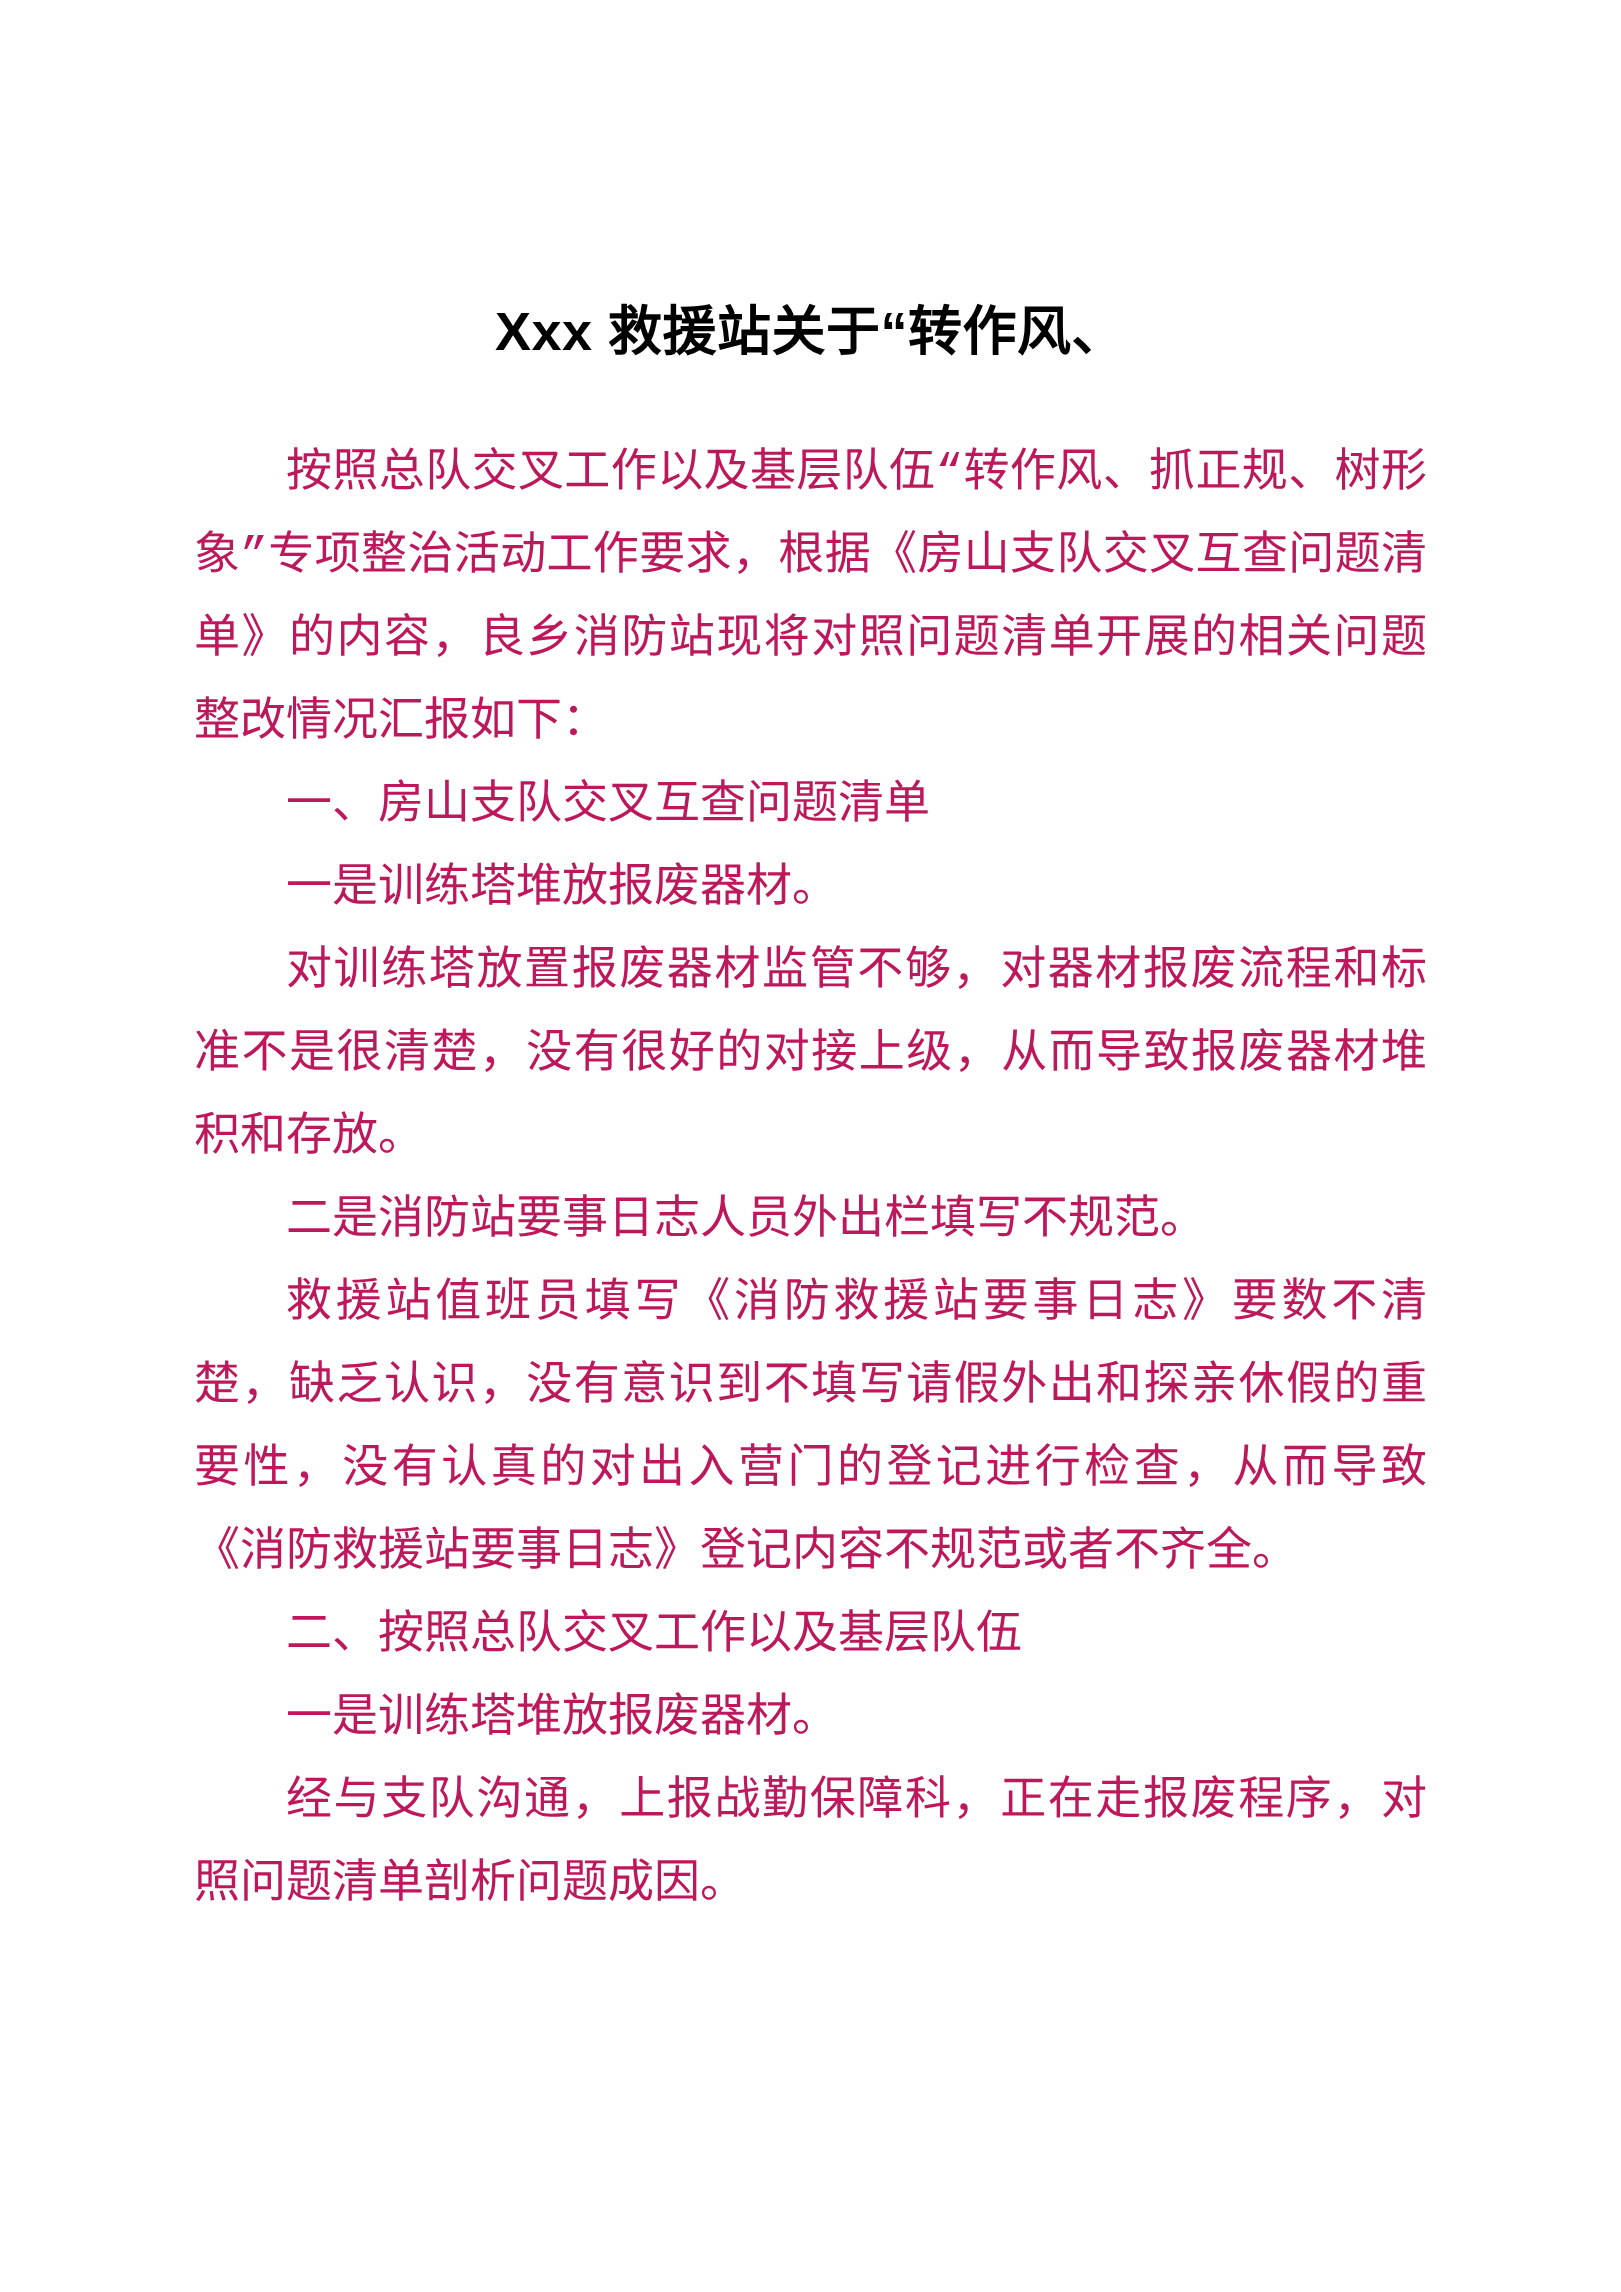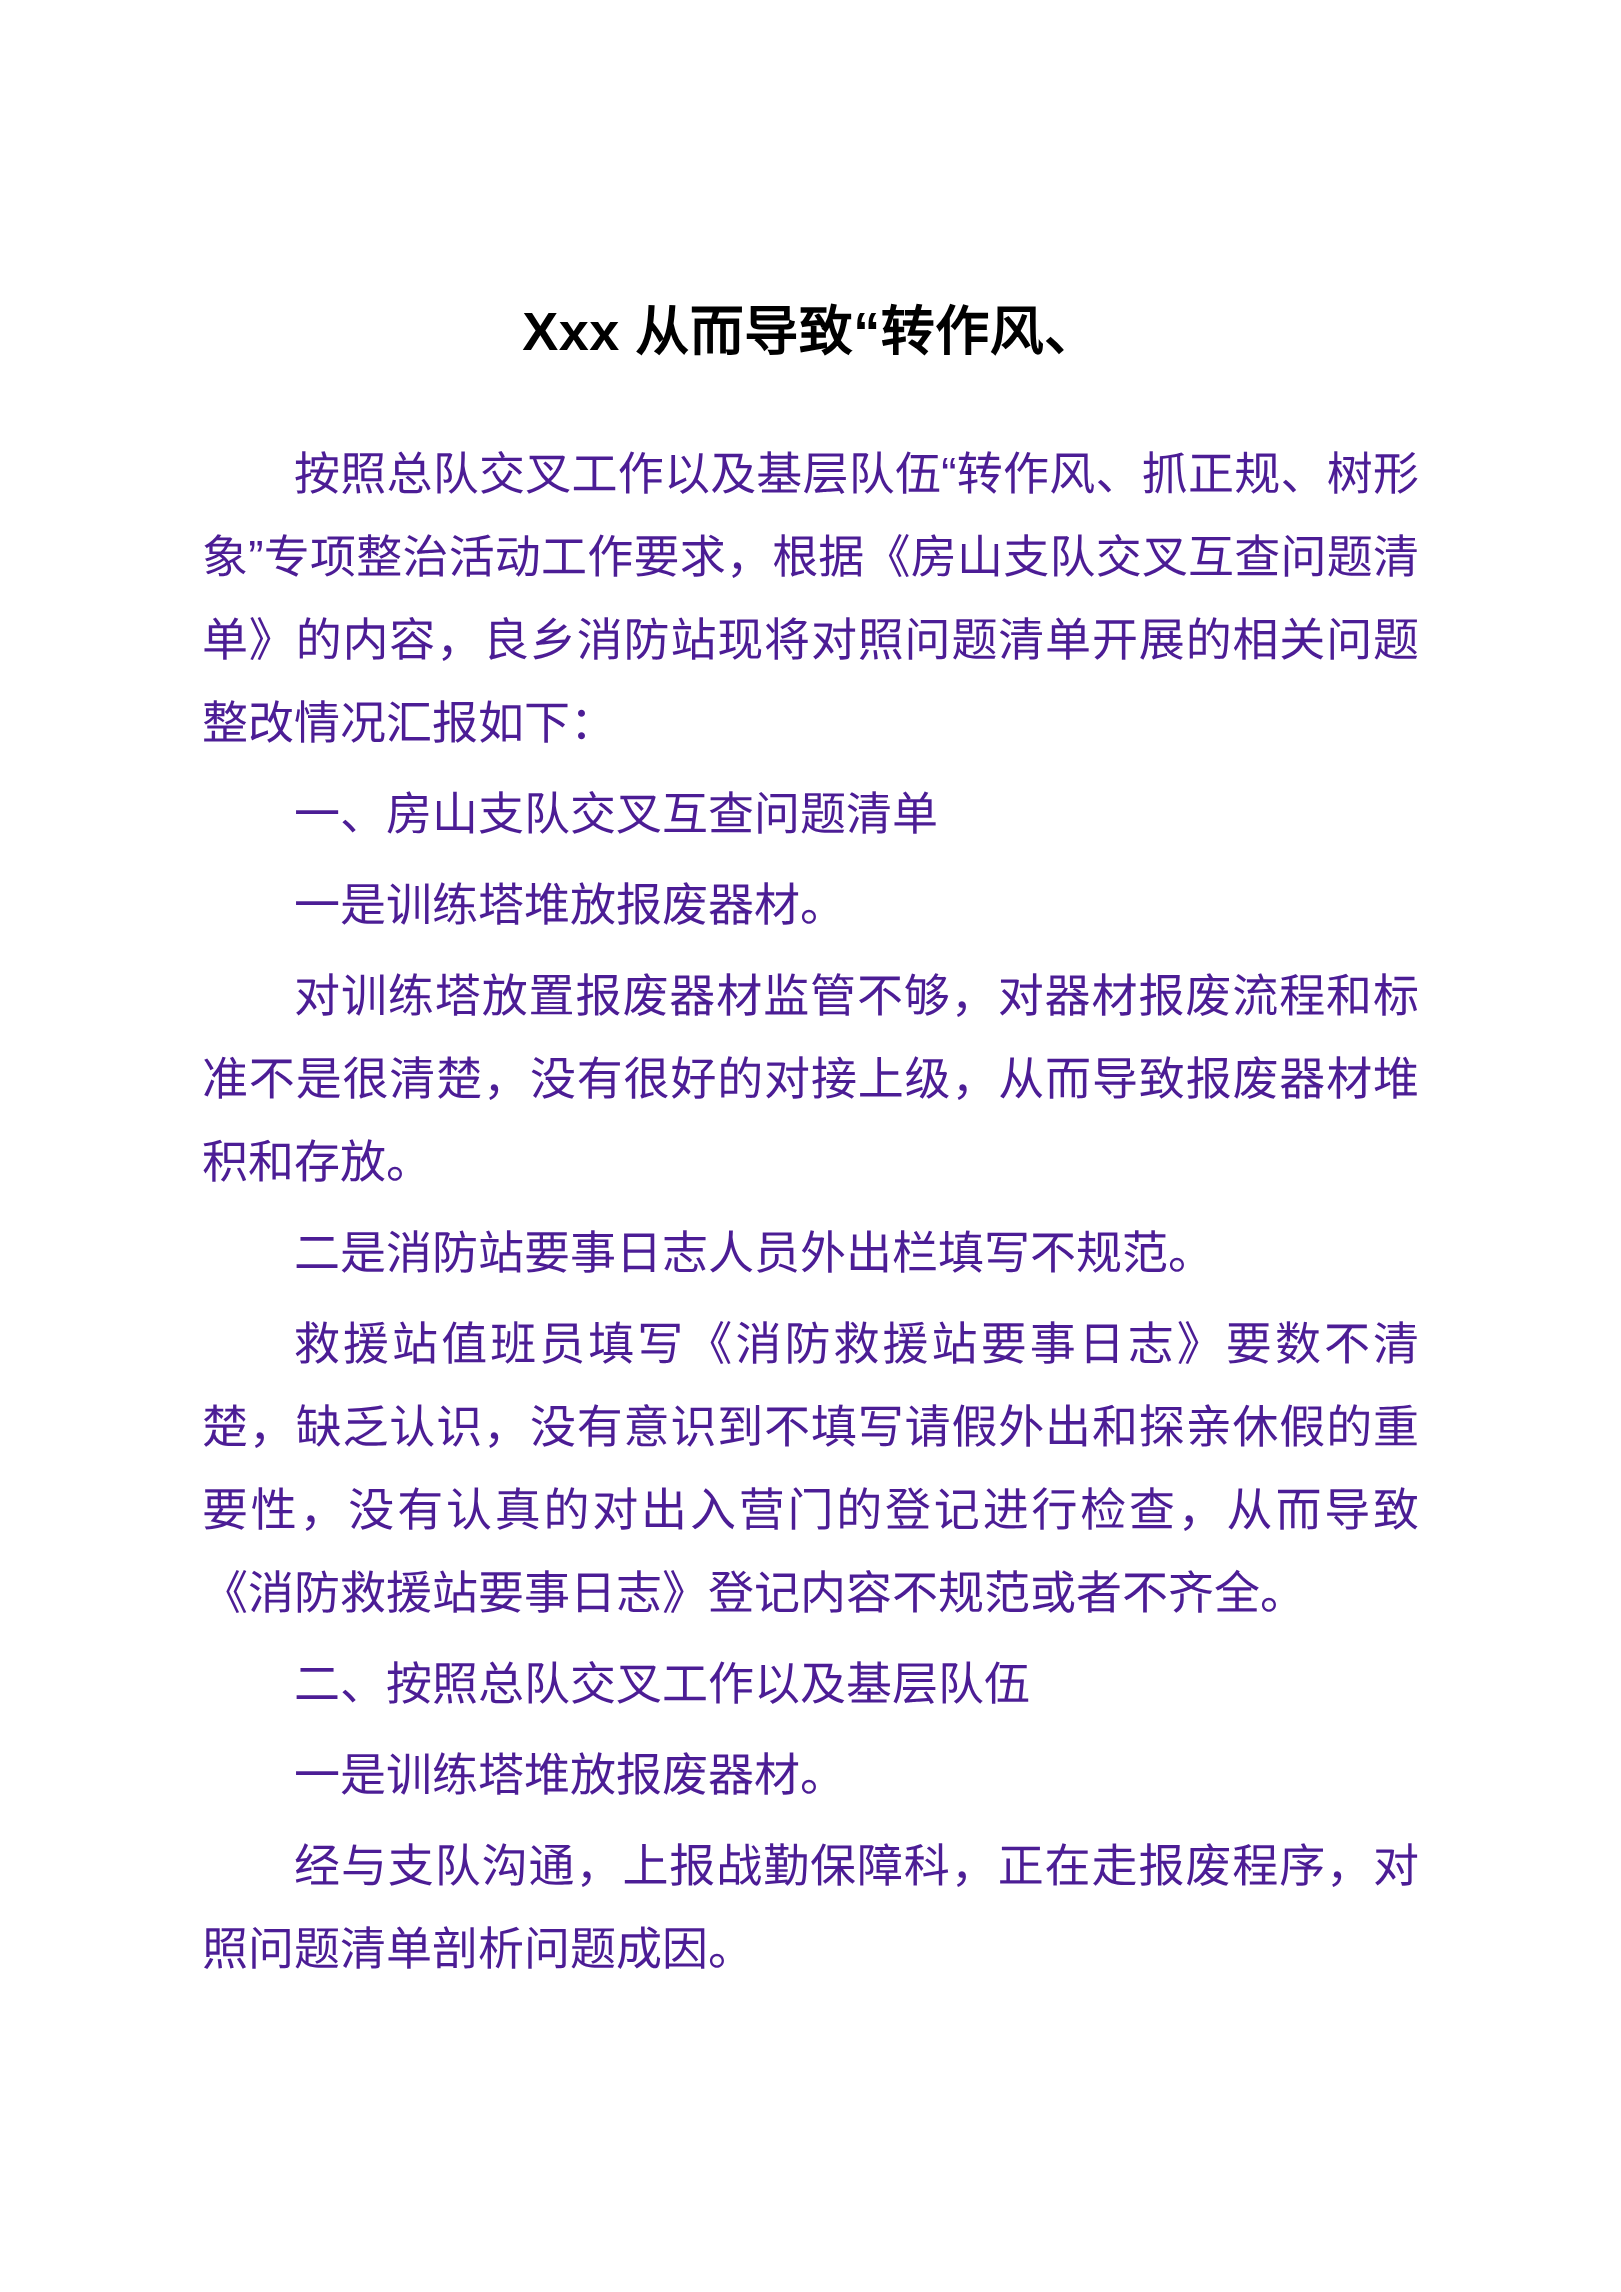--- a/index.html
+++ b/index.html
@@ -41,46 +41,47 @@
     display: block;
     white-space: nowrap;
   }
   #title-block {
     padding-top: 290px;
   }
   .body-block {
     margin-top: 61px;
   }
   p.para {
-    margin: 8px;
+    margin: 0;
     padding: 0;
     font-size: 46px;
     line-height: 83px;
     text-align: justify;
     text-justify: inter-ideograph;
     text-align-last: left;
-    color: #4c1d95;
+    color: #be185d;
     letter-spacing: 0px;
+    font-family: Liberation Mono, monospace;
   }
   p.para.indent {
     text-indent: 92px;
   }
   .spacer-bottom {
     height: 1px;
   }
 </style>
 </head>
 <body>
 
 <div id="page">
   <div id="content">
 
     <div id="title-block">
       <h1 class="doc-title">
-        <span class="title-line">Xxx 从而导致“转作风、</span>
+        <span class="title-line">Xxx 救援站关于“转作风、</span>
       </h1>
     </div>
 
     <div class="body-block">
       <p class="para indent">按照总队交叉工作以及基层队伍“转作风、抓正规、树形象”专项整治活动工作要求，根据《房山支队交叉互查问题清单》的内容，良乡消防站现将对照问题清单开展的相关问题整改情况汇报如下：</p>
       <p class="para indent">一、房山支队交叉互查问题清单</p>
       <p class="para indent">一是训练塔堆放报废器材。</p>
       <p class="para indent">对训练塔放置报废器材监管不够，对器材报废流程和标准不是很清楚，没有很好的对接上级，从而导致报废器材堆积和存放。</p>
       <p class="para indent">二是消防站要事日志人员外出栏填写不规范。</p>
       <p class="para indent">救援站值班员填写《消防救援站要事日志》要数不清楚，缺乏认识，没有意识到不填写请假外出和探亲休假的重要性，没有认真的对出入营门的登记进行检查，从而导致《消防救援站要事日志》登记内容不规范或者不齐全。</p>

